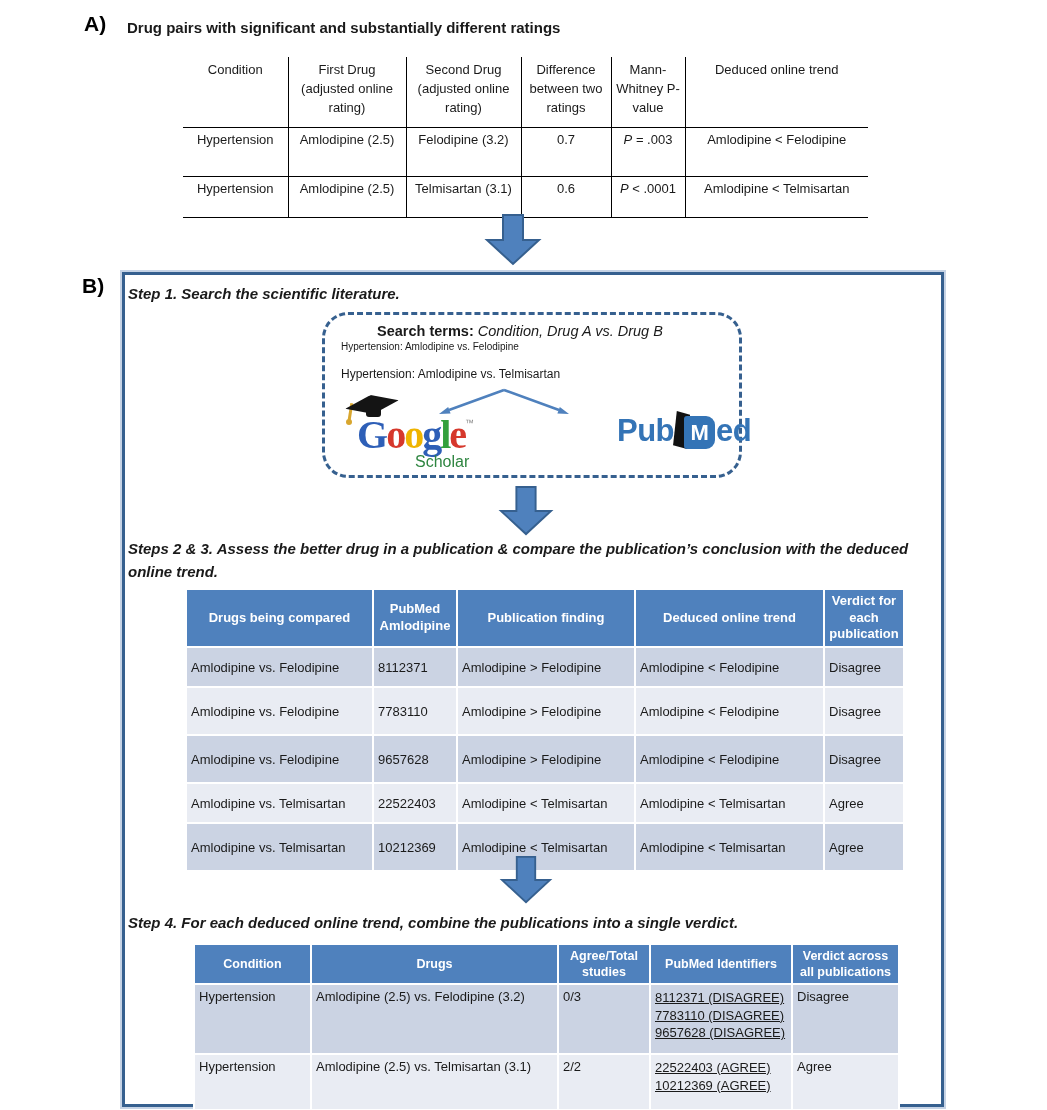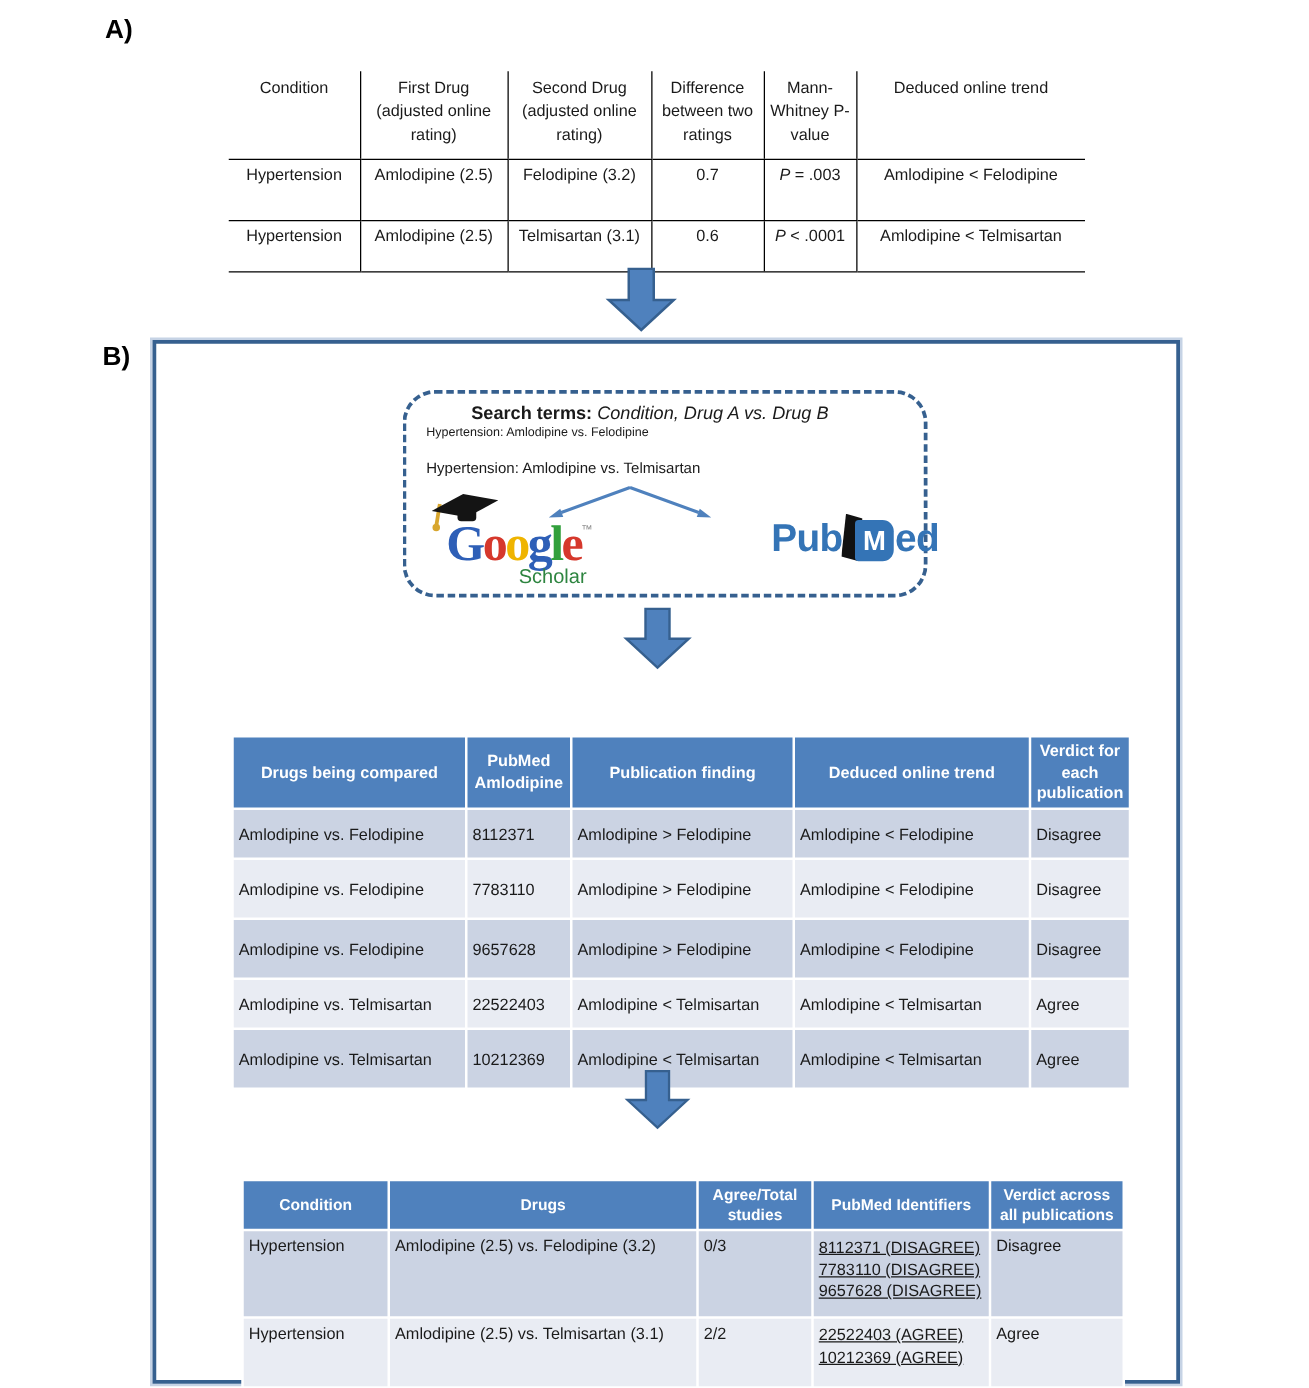--- a/index.html
+++ b/index.html
@@ -93,20 +93,21 @@
   #table-4 tr.r1 td{height:62px;}
   #table-4 tr.r2 td{height:48px;}
   .idline{line-height:1.35;text-decoration:underline;}
 </style>
 </head>
 <body>
 
 <div id="root">
 
   <div id="label-a" class="panel-label">A)</div>
+  <div id="title-a">Drug pairs with significant and substantially different ratings</div>
 
   <table id="table-a">
     <colgroup>
       <col style="width:105px">
         <col style="width:118px">
         <col style="width:115px">
       <col style="width:90px">
         <col style="width:74px">
         <col style="width:183px">
     </colgroup>
@@ -140,20 +141,21 @@
     </tbody>
   </table>
 
   <svg id="arrow-1" class="block-arrow" width="58" height="52" viewBox="0 0 58 52">
     <path d="M19 1 h20 v25 h16 L29 50 L3 26 h16 z" fill="#4F81BD" stroke="#36608F" stroke-width="2"></path>
   </svg>
 
   <div id="label-b" class="panel-label">B)</div>
   <div id="panel-b"></div>
 
+  <div id="step1-title" class="step-title">Step 1. Search the scientific literature.</div>
 
   <div id="search-box">
     <div class="sb-line1">
       <span class="bold">Search terms: </span><span class="it">Condition, Drug A vs. Drug B</span>
     </div>
     <div class="sb-line2">Hypertension: Amlodipine vs. Felodipine</div>
     <div class="sb-line3">Hypertension: Amlodipine vs. Telmisartan</div>
 
     <svg id="double-arrow" width="150" height="30" viewBox="0 0 150 30">
       <path d="M75 3 L20 23 M75 3 L130 23" stroke="#4F81BD" stroke-width="2.5" fill="none"></path>
@@ -176,20 +178,21 @@
       <span class="pm">Pub</span><span class="book"><span class="page-black"></span><span class="page-blue">
             <span class="m">M</span>
           </span></span><span class="pm">ed</span>
     </div>
   </div>
 
   <svg id="arrow-2" class="block-arrow" width="58" height="50" viewBox="0 0 58 52">
     <path d="M19 1 h20 v25 h16 L29 50 L3 26 h16 z" fill="#4F81BD" stroke="#36608F" stroke-width="2"></path>
   </svg>
 
+  <div id="steps23-title" class="step-title">Steps 2 &amp; 3. Assess the better drug in a publication &amp; compare the publication’s conclusion with the deduced online trend.</div>
 
   <table id="table-23" class="blue-table">
     <colgroup>
       <col style="width:185px">
         <col style="width:82px">
         <col style="width:176px">
       <col style="width:187px">
         <col style="width:78px">
     </colgroup>
     <thead>
@@ -237,20 +240,21 @@
         <td>Amlodipine &lt; Telmisartan</td>
         <td>Agree</td>
       </tr>
     </tbody>
   </table>
 
   <svg id="arrow-3" class="block-arrow" width="58" height="48" viewBox="0 0 58 52">
     <path d="M19 1 h20 v25 h16 L29 50 L3 26 h16 z" fill="#4F81BD" stroke="#36608F" stroke-width="2"></path>
   </svg>
 
+  <div id="step4-title" class="step-title">Step 4. For each deduced online trend, combine the publications into a single verdict.</div>
 
   <table id="table-4" class="blue-table">
     <colgroup>
       <col style="width:115px">
         <col style="width:245px">
         <col style="width:90px">
       <col style="width:140px">
         <col style="width:105px">
     </colgroup>
     <thead>

